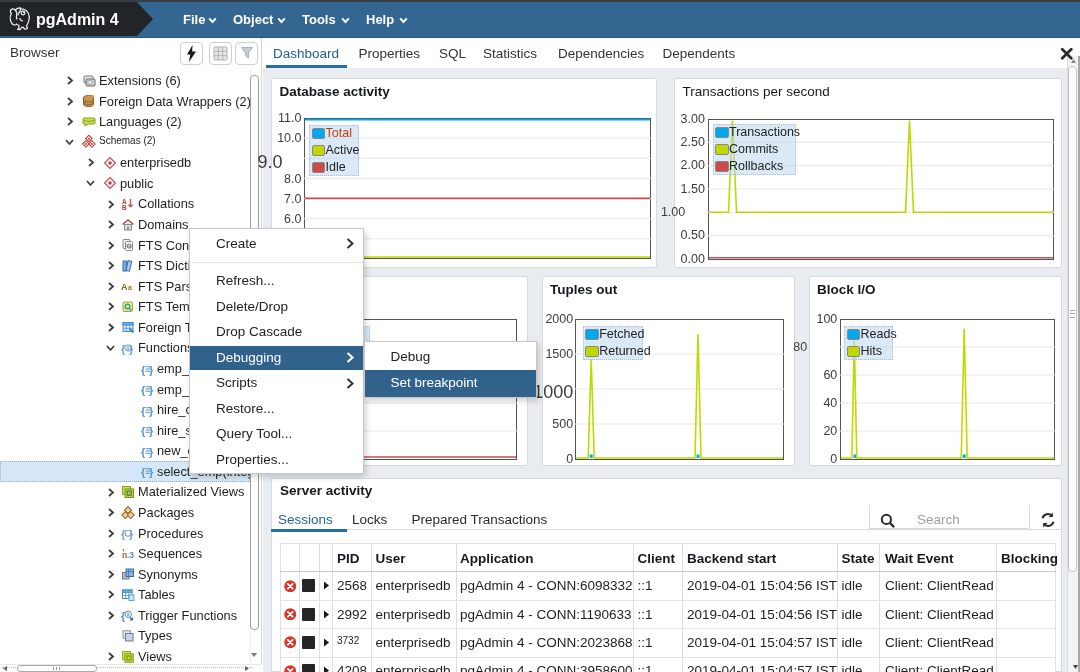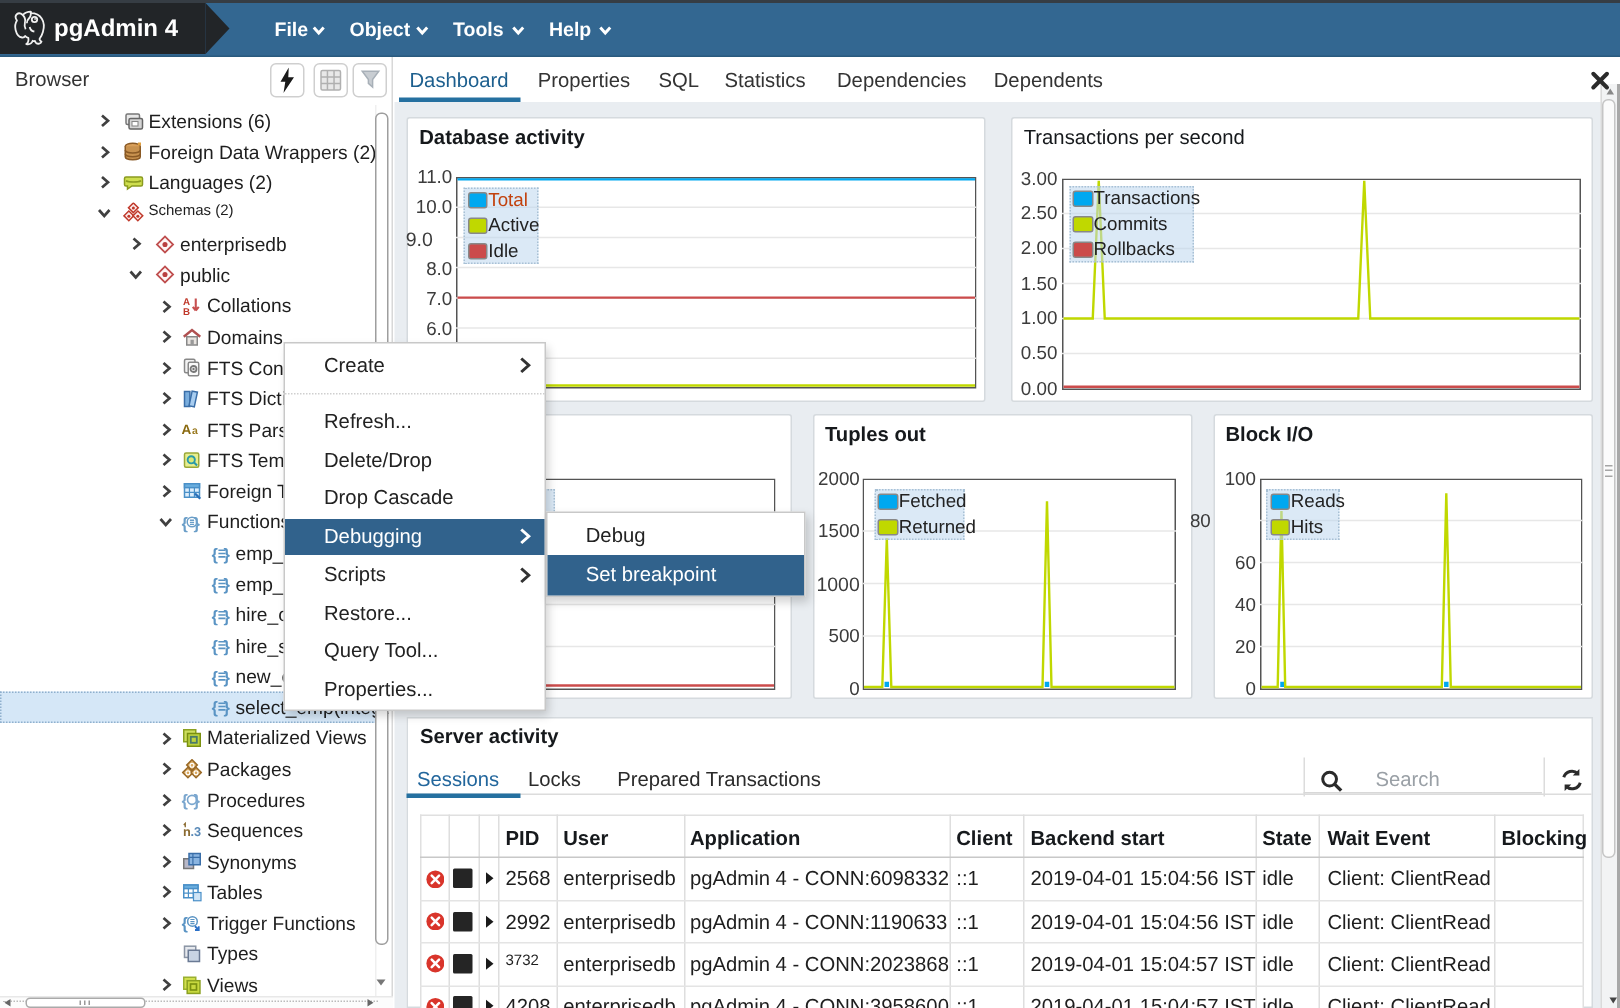--- a/index.html
+++ b/index.html
@@ -417,21 +417,21 @@
     <line x1="0" y1="60.4" x2="347" y2="60.4" stroke="#e7e7e7" stroke-width="1"></line>
     <line x1="0" y1="80.6" x2="347" y2="80.6" stroke="#e7e7e7" stroke-width="1"></line>
     <line x1="0" y1="100.7" x2="347" y2="100.7" stroke="#e7e7e7" stroke-width="1"></line>
     <line x1="0" y1="120.9" x2="347" y2="120.9" stroke="#e7e7e7" stroke-width="1"></line>
     <line x1="1" y1="1.6" x2="346" y2="1.6" stroke="#00A8F0" stroke-width="1.6"></line>
     <line x1="1" y1="80.4" x2="346" y2="80.4" stroke="#CB4B4B" stroke-width="1.6"></line>
     <line x1="1" y1="139" x2="346" y2="139" stroke="#C0D800" stroke-width="1.6"></line>
   </svg>
 <div class="txt" style="left:257.5px;top:111.3px;width:44px;text-align:right;font-size:12.5px;color:#3c3c3c">11.0</div>
 <div class="txt" style="left:257.5px;top:131.4px;width:44px;text-align:right;font-size:12.5px;color:#3c3c3c">10.0</div>
-<div class="txt" style="left:257.5px;top:151.5px;width:44px;text-align:center;font-size:13px;color:#3c3c3c">9.0</div>
+<div class="txt" style="left:257.5px;top:151.5px;width:44px;text-align:left;font-size:18px;color:#3c3c3c">9.0</div>
 <div class="txt" style="left:257.5px;top:171.6px;width:44px;text-align:right;font-size:12.5px;color:#3c3c3c">8.0</div>
 <div class="txt" style="left:257.5px;top:191.7px;width:44px;text-align:right;font-size:12.5px;color:#3c3c3c">7.0</div>
 <div class="txt" style="left:257.5px;top:211.8px;width:44px;text-align:right;font-size:12.5px;color:#3c3c3c">6.0</div>
 <div class="txt" style="left:257.5px;top:231.9px;width:44px;text-align:right;font-size:12.5px;color:#3c3c3c">5.0</div>
 <div class="txt" style="left:257.5px;top:252.0px;width:44px;text-align:right;font-size:12.5px;color:#3c3c3c">4.0</div>
 <div class="abs" style="left:309px;top:124.5px;width:49.5px;height:51px;background:rgba(190,215,239,0.55);border:1px dotted #a8c0d4"></div>
 <div class="abs" style="left:311.5px;top:127.5px;width:13.5px;height:11px;background:#00A8F0;border:1px solid #888;border-radius:2px"></div>
 <div class="txt" style="left:325.5px;top:126.0px;font-size:12.5px;color:#c2410c">Total</div>
 <div class="abs" style="left:311.5px;top:144.5px;width:13.5px;height:11px;background:#C0D800;border:1px solid #888;border-radius:2px"></div>
 <div class="txt" style="left:325.5px;top:143.0px;font-size:12.5px;color:#222">Active</div>
@@ -446,21 +446,21 @@
     <line x1="0" y1="70.0" x2="346" y2="70.0" stroke="#e7e7e7" stroke-width="1"></line>
     <line x1="0" y1="93.3" x2="346" y2="93.3" stroke="#e7e7e7" stroke-width="1"></line>
     <line x1="0" y1="116.7" x2="346" y2="116.7" stroke="#e7e7e7" stroke-width="1"></line>
     <path d="M1 93.3 L20.5 93.3 L24.5 1.5 L28.5 93.3 L197.5 93.3 L201.5 1.5 L205.5 93.3 L345 93.3" fill="none" stroke="#C0D800" stroke-width="1.6"></path>
     <line x1="1" y1="138.8" x2="345" y2="138.8" stroke="#CB4B4B" stroke-width="1.6"></line>
   </svg>
 <div class="txt" style="left:660.9px;top:111.5px;width:44px;text-align:right;font-size:12.5px;color:#3c3c3c">3.00</div>
 <div class="txt" style="left:660.9px;top:134.8px;width:44px;text-align:right;font-size:12.5px;color:#3c3c3c">2.50</div>
 <div class="txt" style="left:660.9px;top:158.2px;width:44px;text-align:right;font-size:12.5px;color:#3c3c3c">2.00</div>
 <div class="txt" style="left:660.9px;top:181.5px;width:44px;text-align:right;font-size:12.5px;color:#3c3c3c">1.50</div>
-<div class="txt" style="left:660.9px;top:204.8px;width:44px;text-align:right;font-size:12.5px;color:#3c3c3c">1.00</div>
+<div class="txt" style="left:660.9px;top:204.8px;width:44px;text-align:left;font-size:12.5px;color:#3c3c3c">1.00</div>
 <div class="txt" style="left:660.9px;top:228.1px;width:44px;text-align:right;font-size:12.5px;color:#3c3c3c">0.50</div>
 <div class="txt" style="left:660.9px;top:251.5px;width:44px;text-align:right;font-size:12.5px;color:#3c3c3c">0.00</div>
 <div class="abs" style="left:712.5px;top:123.5px;width:83.5px;height:51px;background:rgba(190,215,239,0.55);border:1px dotted #a8c0d4"></div>
 <div class="abs" style="left:715.0px;top:126.5px;width:13.5px;height:11px;background:#00A8F0;border:1px solid #888;border-radius:2px"></div>
 <div class="txt" style="left:729.0px;top:125.0px;font-size:12.5px;color:#222">Transactions</div>
 <div class="abs" style="left:715.0px;top:143.5px;width:13.5px;height:11px;background:#C0D800;border:1px solid #888;border-radius:2px"></div>
 <div class="txt" style="left:729.0px;top:142.0px;font-size:12.5px;color:#222">Commits</div>
 <div class="abs" style="left:715.0px;top:160.5px;width:13.5px;height:11px;background:#CB4B4B;border:1px solid #888;border-radius:2px"></div>
 <div class="txt" style="left:729.0px;top:159.0px;font-size:12.5px;color:#222">Rollbacks</div>
 <div class="abs" style="left:271px;top:276px;width:256.5px;height:190px;background:#fff;border:1px solid #d5dade;border-radius:2px"></div>
@@ -492,21 +492,21 @@
     <rect x="0.5" y="0.5" width="208" height="140" fill="#fff" stroke="#545454"></rect>
     <line x1="0" y1="35.0" x2="209" y2="35.0" stroke="#e7e7e7" stroke-width="1"></line>
     <line x1="0" y1="70.0" x2="209" y2="70.0" stroke="#e7e7e7" stroke-width="1"></line>
     <line x1="0" y1="105.0" x2="209" y2="105.0" stroke="#e7e7e7" stroke-width="1"></line>
     <rect x="14.7" y="135.5" width="3" height="3.5" fill="#00A8F0"></rect>
     <rect x="121.5" y="135.5" width="3" height="3.5" fill="#00A8F0"></rect>
     <path d="M1 139 L13.2 139 L16.2 39.8 L19.2 139 L120 139 L123 15.2 L126 139 L208 139" fill="none" stroke="#C0D800" stroke-width="1.6"></path>
   </svg>
 <div class="txt" style="left:529.2px;top:311.5px;width:44px;text-align:right;font-size:12.5px;color:#3c3c3c">2000</div>
 <div class="txt" style="left:529.2px;top:346.6px;width:44px;text-align:right;font-size:12.5px;color:#3c3c3c">1500</div>
-<div class="txt" style="left:529.2px;top:381.7px;width:44px;text-align:right;font-size:13px;color:#3c3c3c">1000</div>
+<div class="txt" style="left:529.2px;top:381.7px;width:44px;text-align:right;font-size:18px;color:#3c3c3c">1000</div>
 <div class="txt" style="left:529.2px;top:416.8px;width:44px;text-align:right;font-size:12.5px;color:#3c3c3c">500</div>
 <div class="txt" style="left:529.2px;top:451.9px;width:44px;text-align:right;font-size:12.5px;color:#3c3c3c">0</div>
 <div class="abs" style="left:582.7px;top:325.5px;width:60px;height:34px;background:rgba(190,215,239,0.55);border:1px dotted #a8c0d4"></div>
 <div class="abs" style="left:585.2px;top:328.5px;width:13.5px;height:11px;background:#00A8F0;border:1px solid #888;border-radius:2px"></div>
 <div class="txt" style="left:599.2px;top:327.0px;font-size:12.5px;color:#222">Fetched</div>
 <div class="abs" style="left:585.2px;top:345.5px;width:13.5px;height:11px;background:#C0D800;border:1px solid #888;border-radius:2px"></div>
 <div class="txt" style="left:599.2px;top:344.0px;font-size:12.5px;color:#222">Returned</div>
 <div class="abs" style="left:808.5px;top:276px;width:253.5px;height:190px;background:#fff;border:1px solid #d5dade;border-radius:2px"></div>
 <div class="txt" style="left:817.0px;top:282px;font-size:13.5px;font-weight:bold;color:#16191c">Block I/O</div>
 <svg class="abs" style="left:839.5px;top:318.5px" width="215" height="141" viewBox="0 0 215 141">

